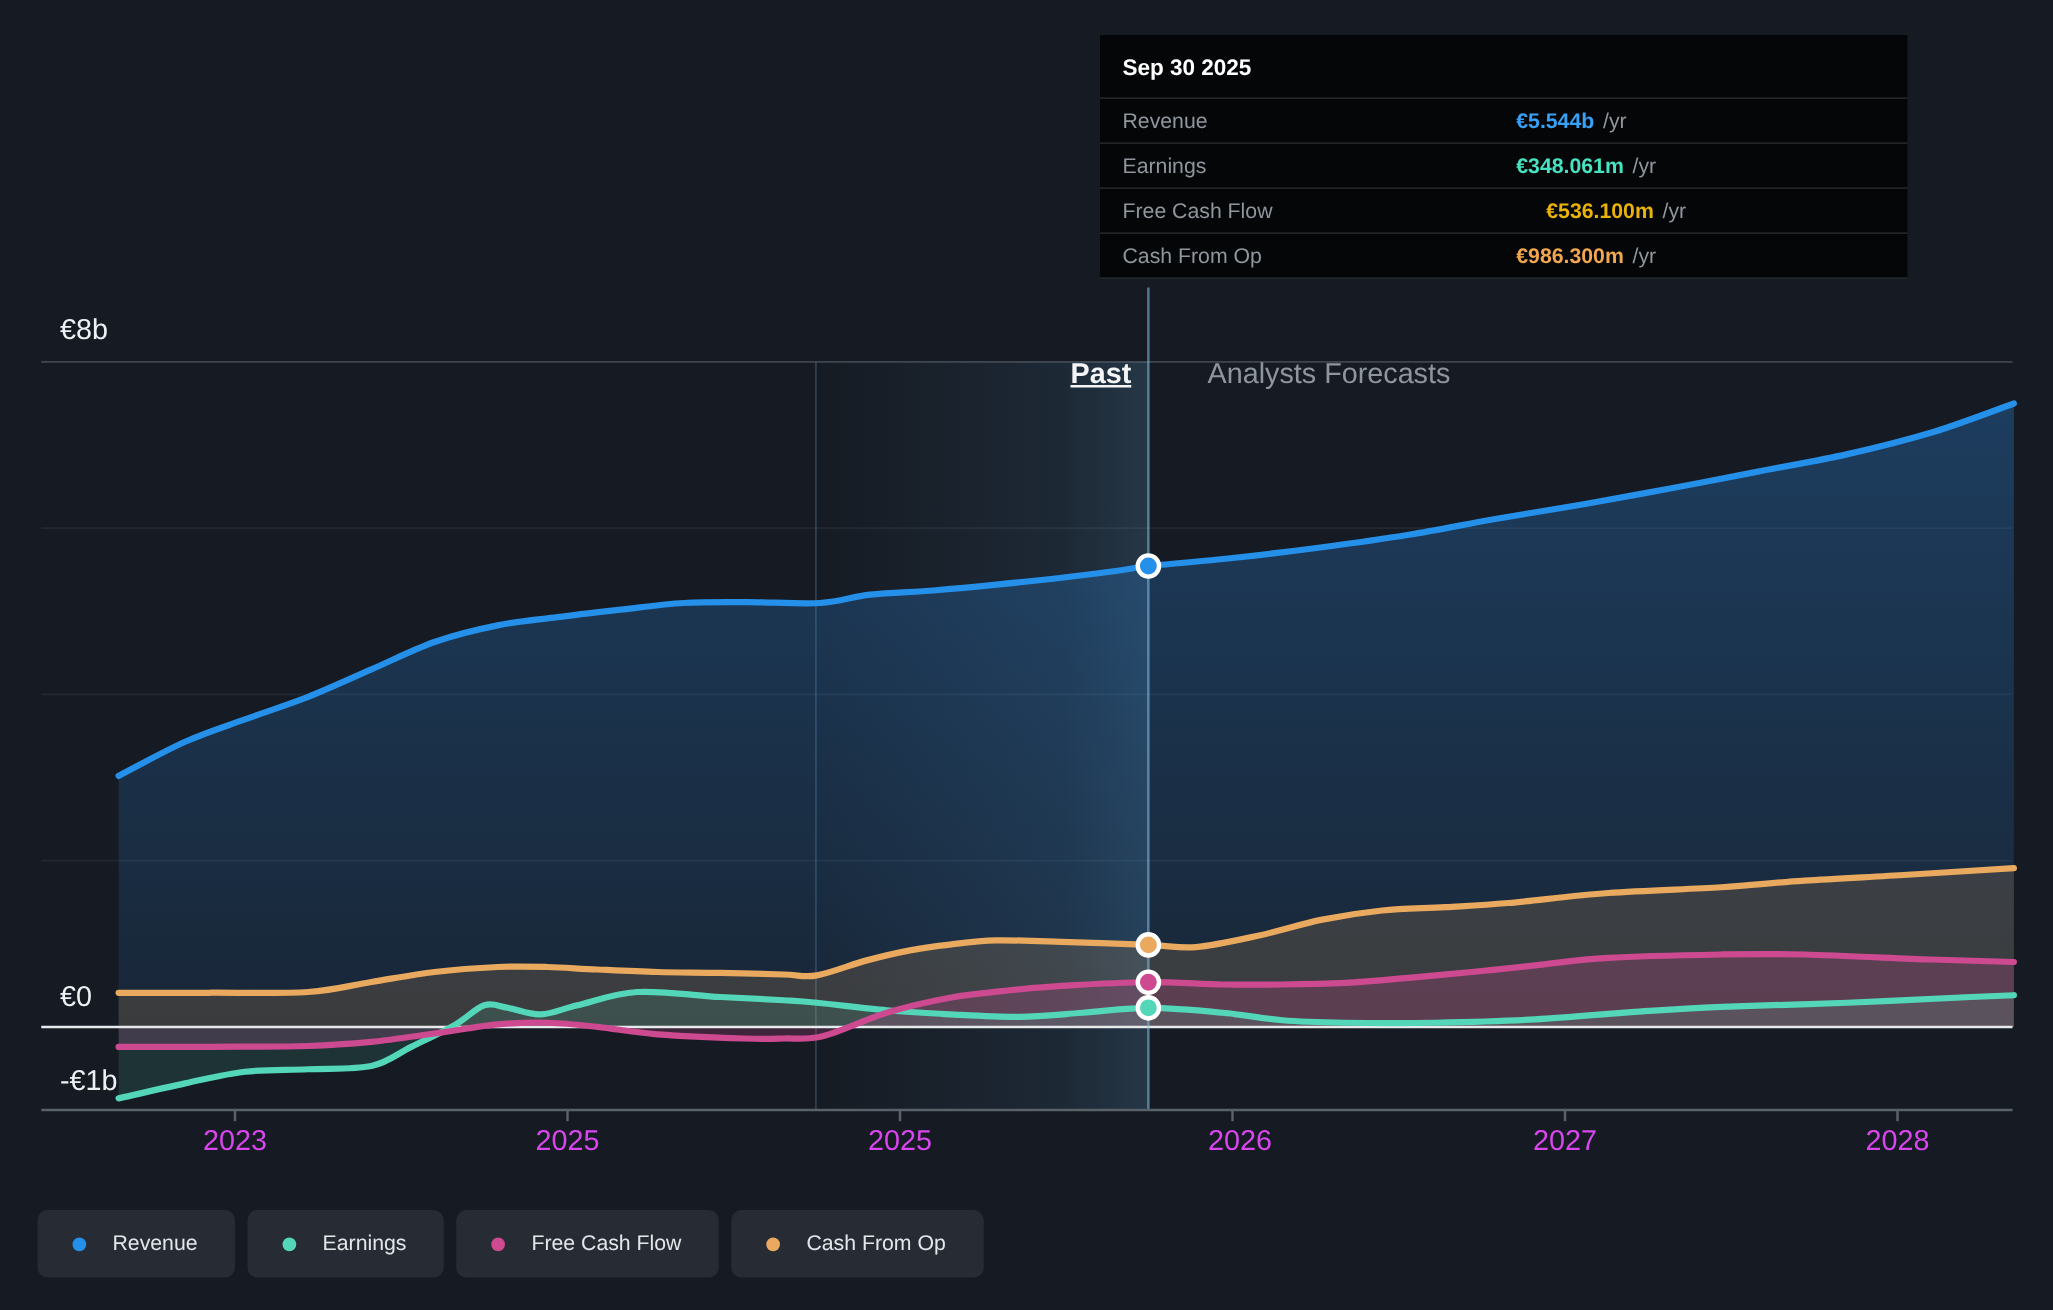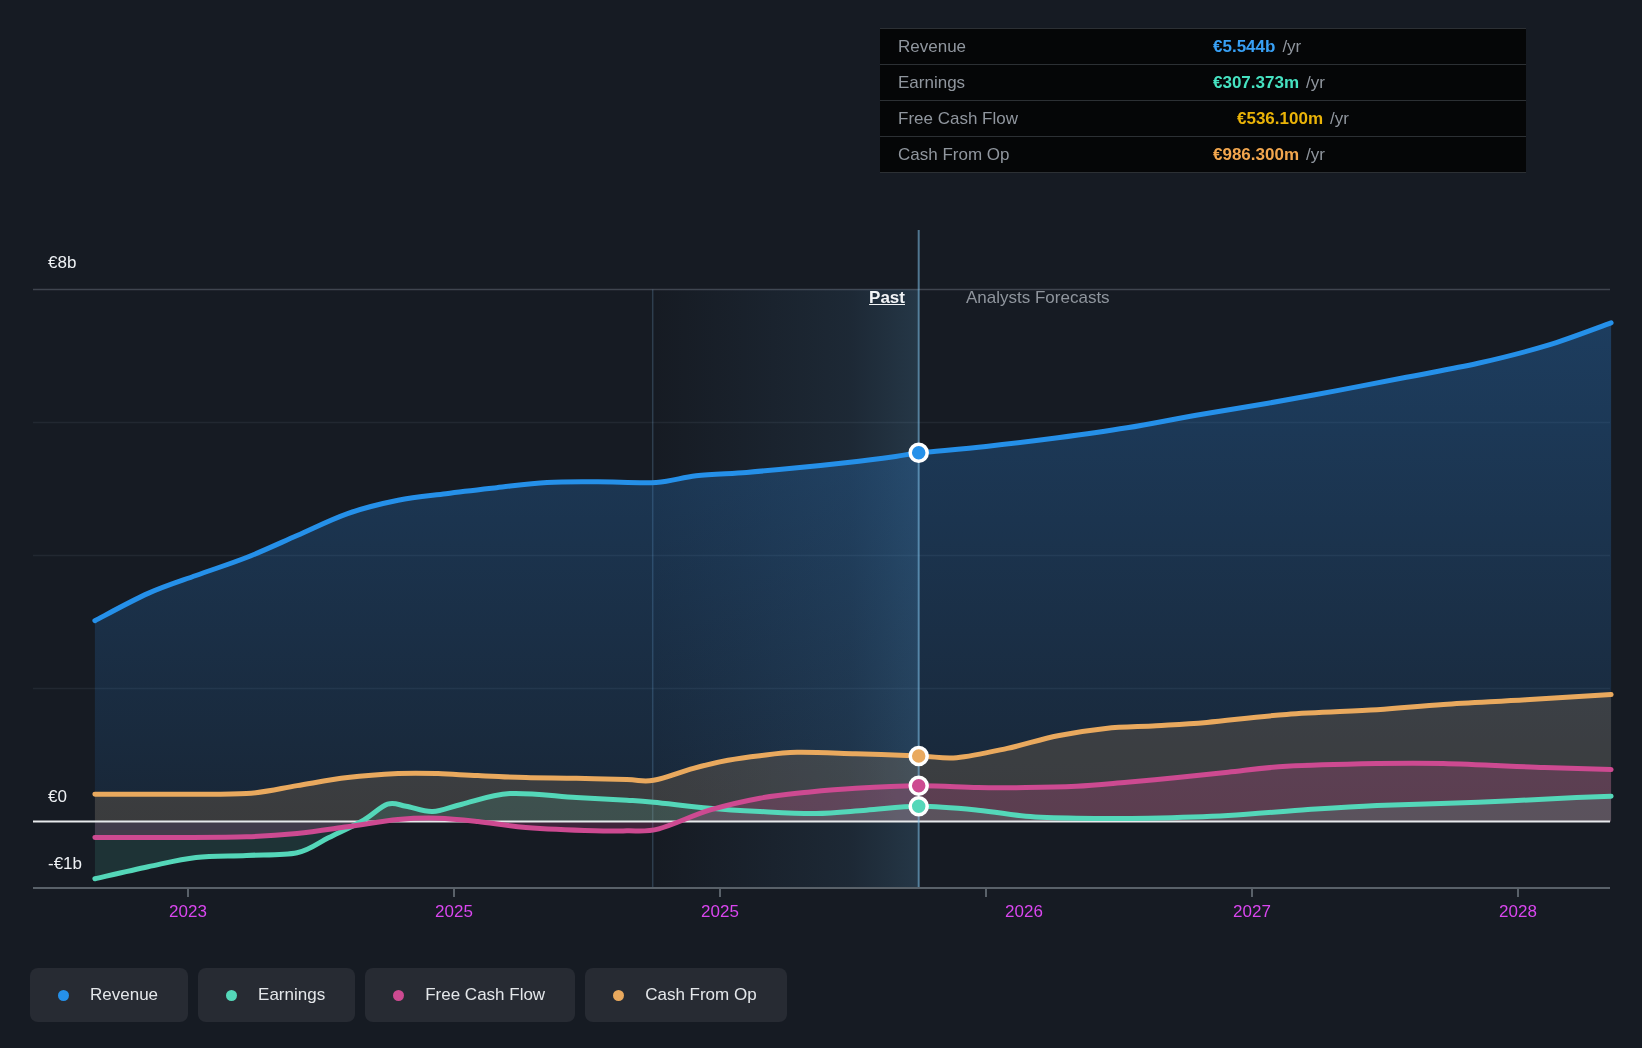--- a/index.html
+++ b/index.html
@@ -1,19 +1,19 @@
 <!DOCTYPE html>
 <html><head>
 <meta charset="utf-8">
 <style>
   html,body{margin:0;padding:0;background:#14191f;}
   #stage{position:relative;width:1642px;height:1048px;background:#161b23;overflow:hidden;
          font-family:"Liberation Sans","DejaVu Sans",sans-serif;}
   #chart-svg{position:absolute;left:0;top:0;}
-  .txt{position:absolute;color:#fff;font-size:17px;line-height:20px;white-space:nowrap;}
+  .txt{position:absolute;color:#fff;font-size:23px;line-height:20px;white-space:nowrap;}
   .ylab{color:#eef1f4;}
   .xlab{color:#d946ef;width:80px;text-align:center;}
   .past-label{color:#f2f4f6;font-weight:700;text-align:right;width:120px;}
   .forecast-label{color:#8f959d;margin-left:28px;}
   
   .tooltip{position:absolute;left:880px;top:28px;width:646px;background:#050607;
            border-bottom:1px solid #2c3034;box-sizing:border-box;}
   .tt-title{color:#ffffff;font-size:18px;font-weight:700;padding:16px 18px 13px 18px;}
   .tt-row{display:flex;align-items:center;height:35px;border-top:1px solid #2c3034;
           font-size:17px;}
@@ -75,36 +75,37 @@
       </g>
   </svg>
 
   <div class="txt ylab" style="left:48px;top:253px;">€8b</div>
   <div class="txt ylab" style="left:48px;top:787px;">€0</div>
   <div class="txt ylab" style="left:48px;top:854px;">-€1b</div>
 
   <div class="txt xlab" style="left:148px;top:902px;">2023</div>
   <div class="txt xlab" style="left:414px;top:902px;">2025</div>
   <div class="txt xlab" style="left:680px;top:902px;">2025</div>
-  <div class="txt xlab" style="left:984px;top:902px;">2026</div>
+  <div class="txt xlab" style="left:952px;top:902px;">2026</div>
   <div class="txt xlab" style="left:1212px;top:902px;">2027</div>
   <div class="txt xlab" style="left:1478px;top:902px;">2028</div>
 
   <div class="txt past-label" style="left:785px;top:288px;text-decoration:underline;">Past</div>
   <div class="txt forecast-label" style="left:938px;top:288px;">Analysts Forecasts</div>
 
   <div class="tooltip">
+    <div class="tt-title">Sep 30 2025</div>
     <div class="tt-row">
       <span class="tt-label">Revenue</span>
       <span class="tt-value" style="color: rgb(56, 160, 245);">€5.544b</span>
       <span class="tt-suffix">/yr</span>
     </div>
     <div class="tt-row">
       <span class="tt-label">Earnings</span>
-      <span class="tt-value" style="color: rgb(70, 226, 193);">€307.373m</span>
+      <span class="tt-value" style="color: rgb(70, 226, 193);">€348.061m</span>
       <span class="tt-suffix">/yr</span>
     </div>
     <div class="tt-row">
       <span class="tt-label">Free Cash Flow</span>
       <span class="tt-value" style="color: #eab308; margin-left: 24px;">€536.100m</span>
       <span class="tt-suffix">/yr</span>
     </div>
     <div class="tt-row">
       <span class="tt-label">Cash From Op</span>
       <span class="tt-value" style="color: rgb(242, 166, 78);">€986.300m</span>

